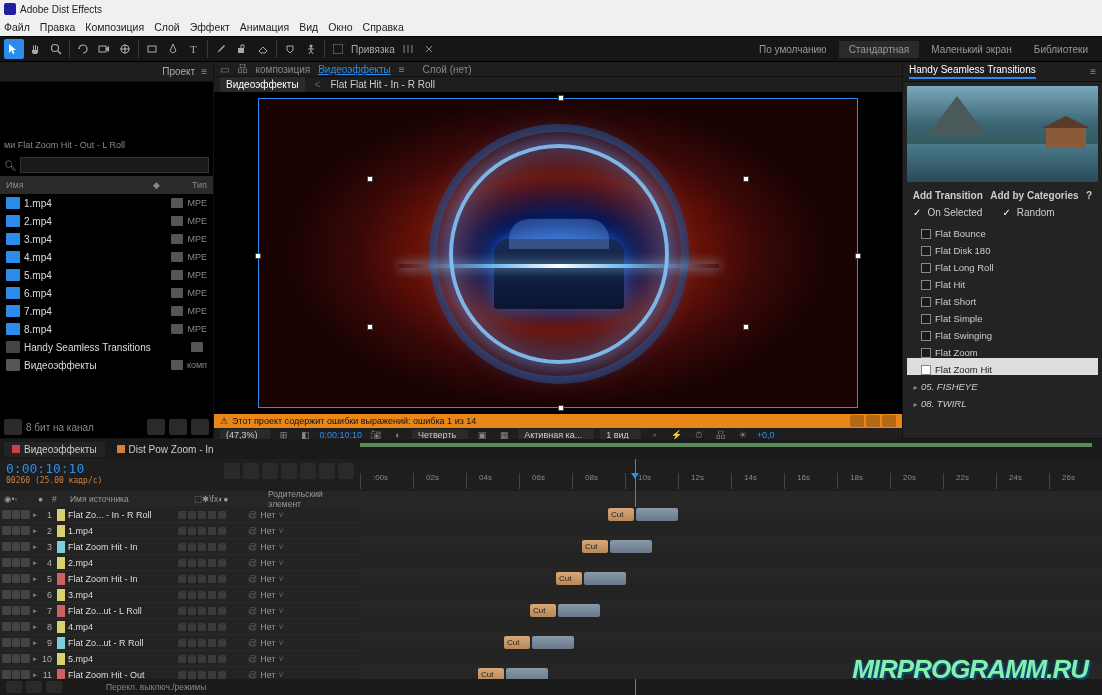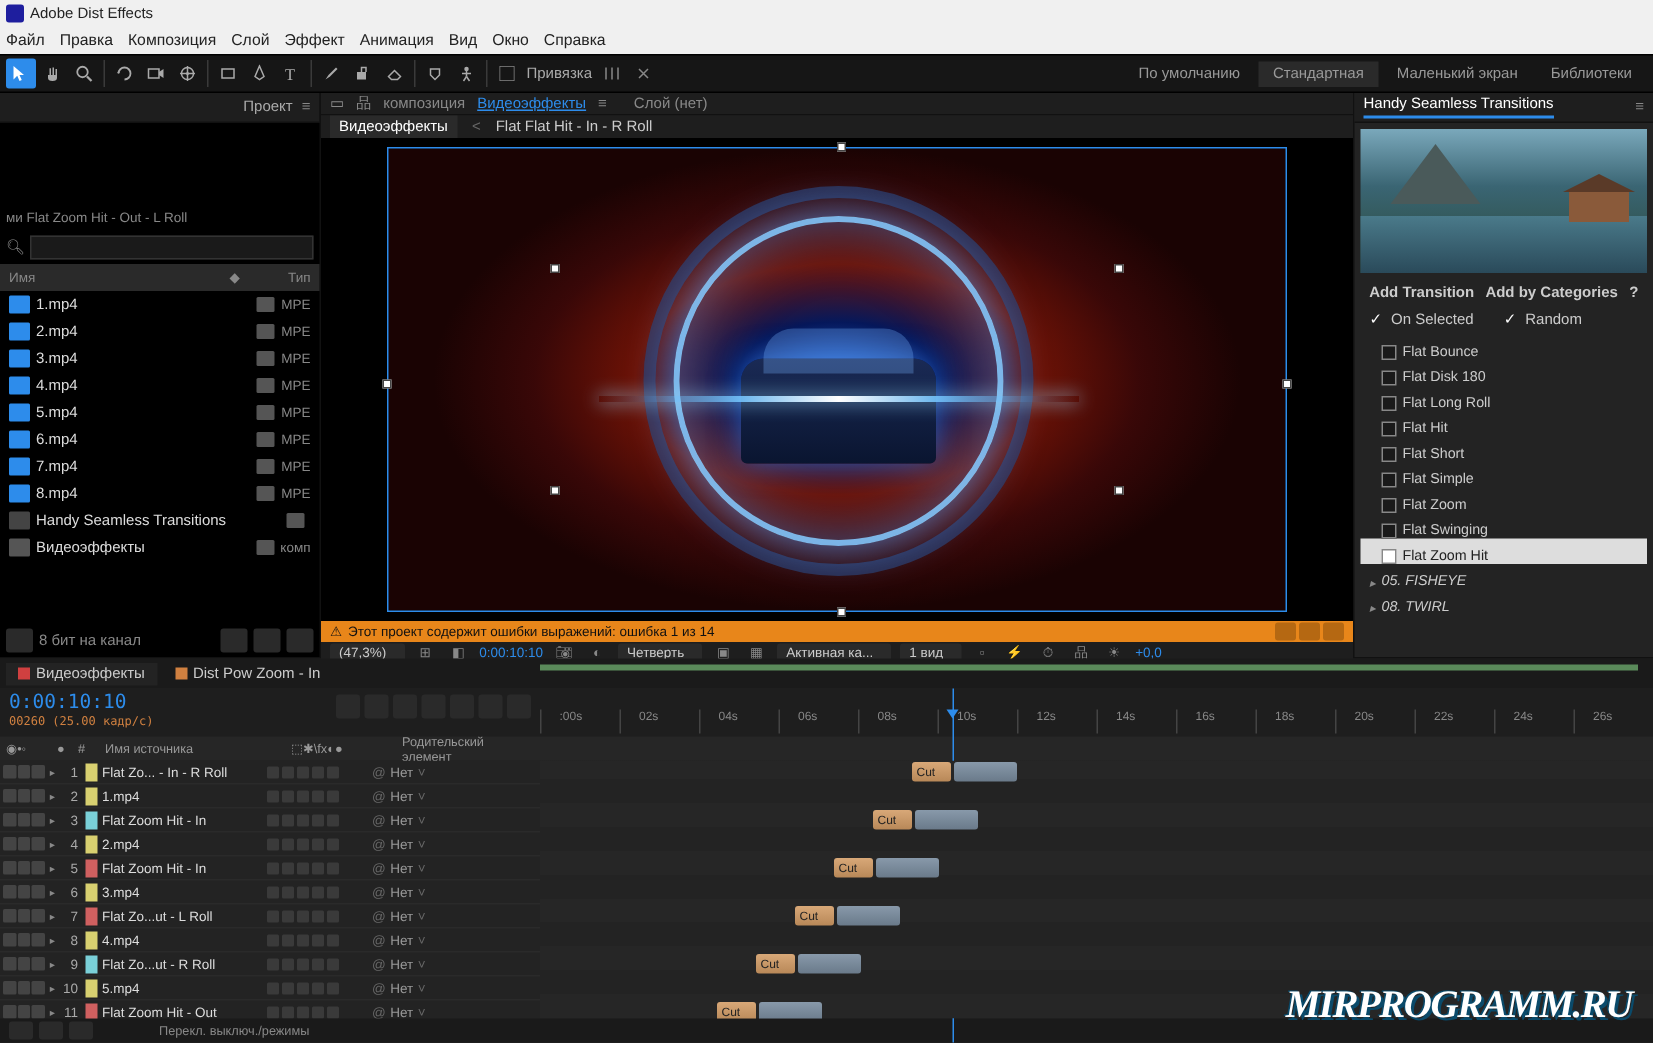--- a/index.html
+++ b/index.html
@@ -111,21 +111,21 @@
 .layer-row .parent { flex: 1; color: #999; font-size: 9px; display: flex; align-items: center; gap: 3px; }
 .layer-row .parent .link-ic { color: #666; }
 .tracks { flex: 1; position: relative; background: repeating-linear-gradient(0deg, #262626 0, #262626 16px, #232323 16px, #232323 32px); }
 .work-area { position: absolute; top: -48px; left: 0; right: 10px; height: 4px; background: #5a8a5a; }
 .clip { position: absolute; height: 13px; border-radius: 2px; font-size: 8px; color: #222; padding: 0 3px; overflow: hidden; display: flex; align-items: center; }
 .clip.adj { background: linear-gradient(180deg, #d8a878 0%, #b88858 100%); }
 .clip.vid { background: linear-gradient(180deg, #8899aa 0%, #6a7a8a 100%); }
 .tl-footer { height: 16px; background: #1a1a1a; display: flex; align-items: center; padding: 0 6px; gap: 4px; color: #888; font-size: 8.5px; }
 .tl-footer .fbtn { width: 16px; height: 12px; background: #2a2a2a; border-radius: 2px; }
 
-.watermark { position: absolute; bottom: 10px; right: 14px; font-family: Liberation Serif, serif; font-size: 26px; font-weight: 900; font-style: italic; color: #ffffff; text-shadow: 2px 2px 0 #0a4a6a, -1px -1px 0 #0a4a6a; letter-spacing: -1px; pointer-events: none; }
+.watermark { position: absolute; bottom: 10px; right: 14px; font-family: Liberation Sans, sans-serif; font-size: 26px; font-weight: 900; font-style: italic; color: #86efac; text-shadow: 2px 2px 0 #0a4a6a, -1px -1px 0 #0a4a6a; letter-spacing: -1px; pointer-events: none; }
 
 .chk-mark::before { content: '✓'; color: #fff; font-size: 10px; margin-right: 2px; }
 svg { display: block; }
 </style>
 </head>
 <body>
 
 <div class="titlebar">
   <div class="ae-icon"></div>
   <span>Adobe Dist Effects</span>
@@ -451,25 +451,25 @@
         <div class="tree-row">
           <div class="box"></div>
           <span>Flat Short</span>
         </div>
         <div class="tree-row">
           <div class="box"></div>
           <span>Flat Simple</span>
         </div>
         <div class="tree-row">
           <div class="box"></div>
-          <span>Flat Zoom</span>
+          <span>Flat Swinging</span>
         </div>
         <div class="tree-row">
           <div class="box"></div>
-          <span>Flat Swinging</span>
+          <span>Flat Zoom</span>
         </div>
         <div class="tree-row selected">
           <div class="box"></div>
           <span>Flat Zoom Hit</span>
         </div>
         <div class="tree-cat">
           <span>05. FISHEYE</span>
         </div>
         <div class="tree-cat">
           <span>08. TWIRL</span>

